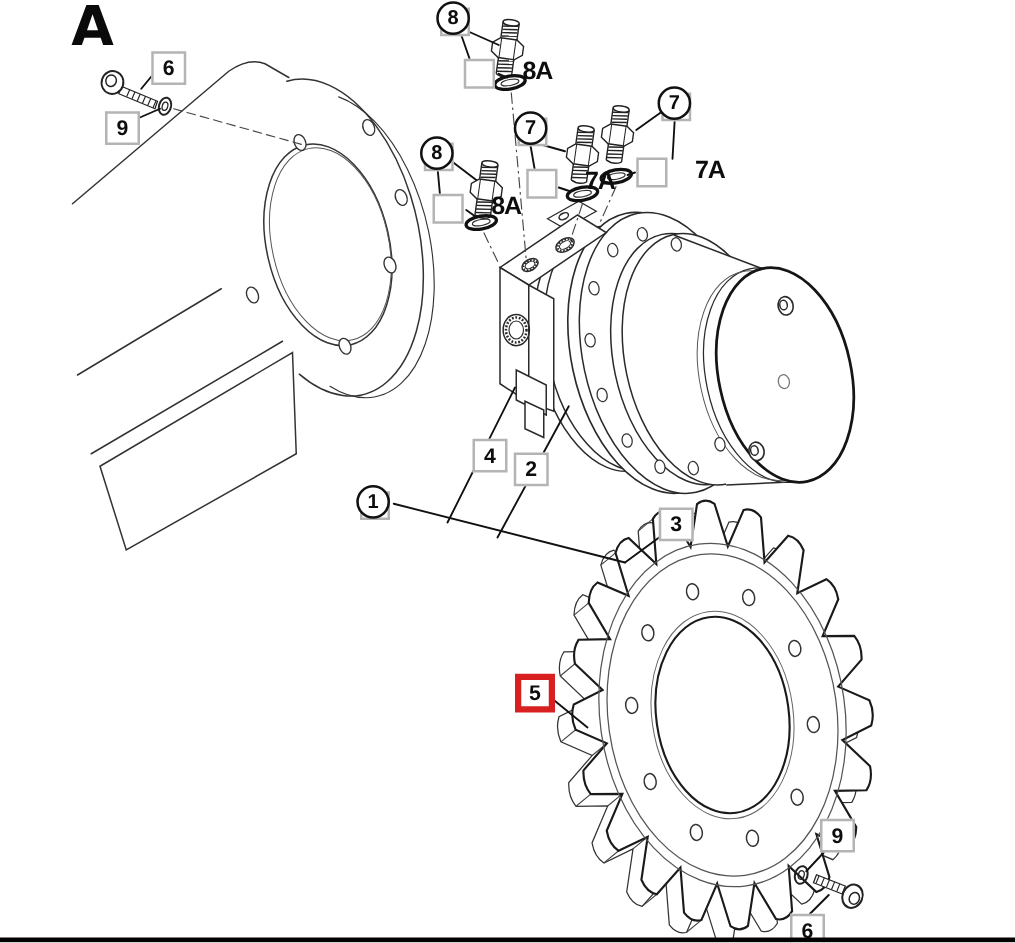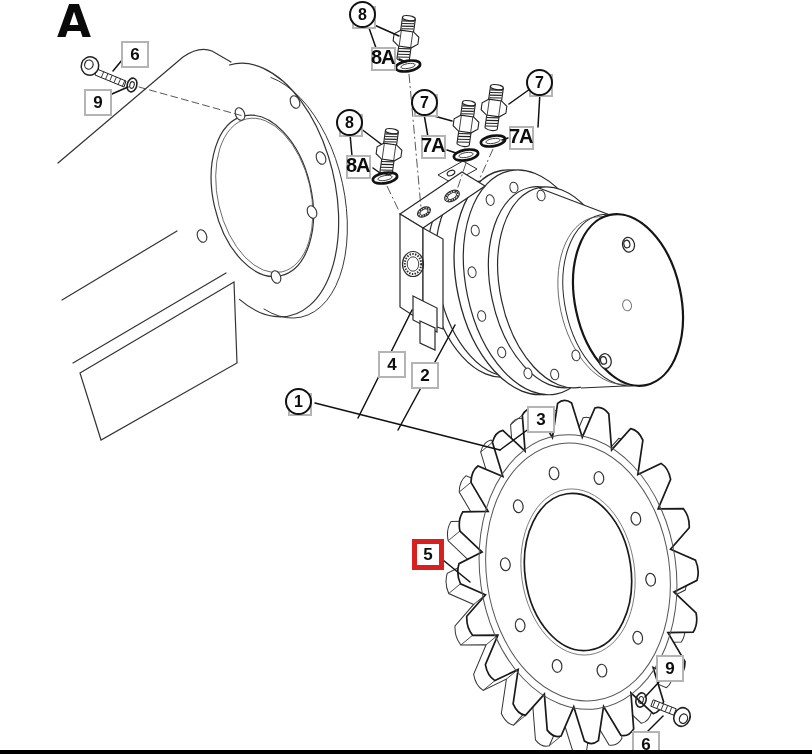--- a/index.html
+++ b/index.html
@@ -21,22 +21,22 @@
   .ccirc{position:absolute;width:26px;height:26px;}
   .ccirc .gb{position:absolute;left:1px;top:2px;width:24px;height:23px;box-sizing:border-box;
              border:2.5px solid #b4b4b4;background:#fff;}
   .ccirc .ci{position:absolute;left:-2px;top:-3px;width:27px;height:27px;box-sizing:border-box;
              border:2.3px solid #111;border-radius:50%;background:#fff;display:flex;
              align-items:center;justify-content:center;font-size:16px;font-weight:700;color:#0d0d0d;}
   
   .clab{position:absolute;width:26px;height:25px;}
   .clab .gb{position:absolute;left:0;top:0;width:25px;height:24px;box-sizing:border-box;
             border:2.5px solid #b4b4b4;background:#fff;}
-  .clab .t{position:absolute;left:0;top:-1px;font-size:20px;font-weight:700;color:#0d0d0d;
-           letter-spacing:-1px;white-space:nowrap;}
+  .clab .t{position:absolute;left:15px;top:-1px;font-size:20px;font-weight:700;color:#0d0d0d;
+           letter-spacing:-1px;white-space:nowrap;padding-left:32px;}
 </style>
 </head>
 <body>
 
 <div id="stage">
 
 <svg id="art" width="812" height="754" viewBox="0 0 812 754">
 
   <g id="housing" stroke="#333" fill="none" stroke-width="1.2" stroke-linecap="round">
     <path d="M58,163 L183,57 Q199,46 212,51 L231,62"></path>

